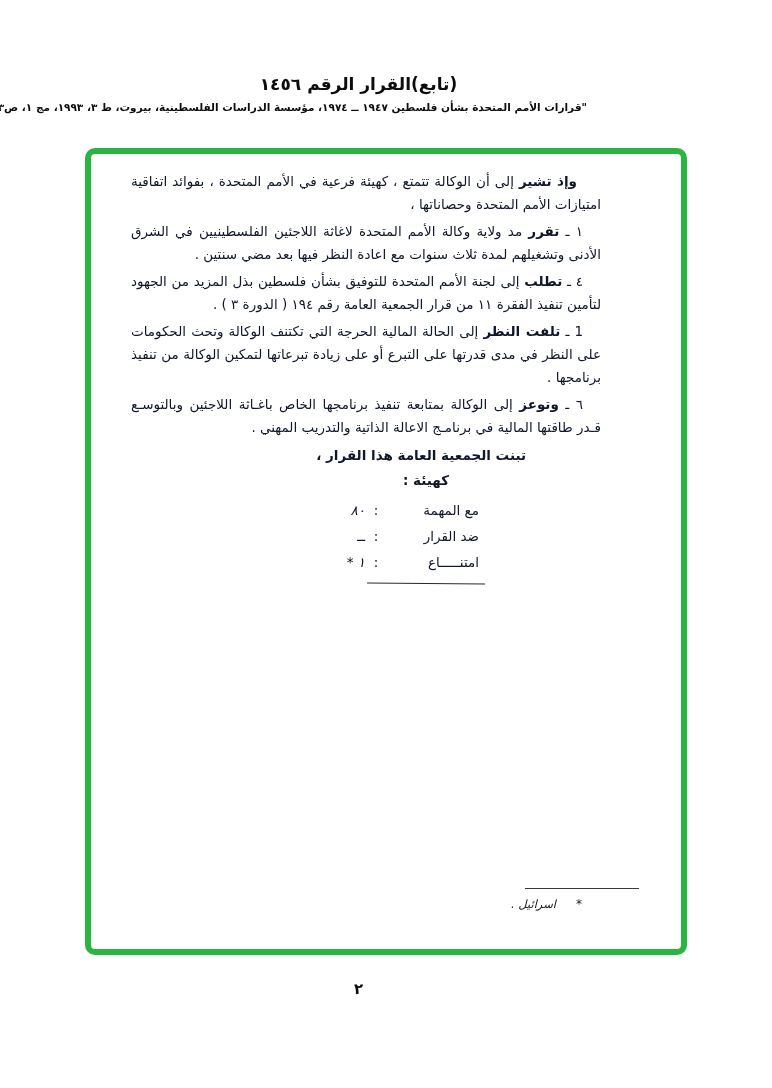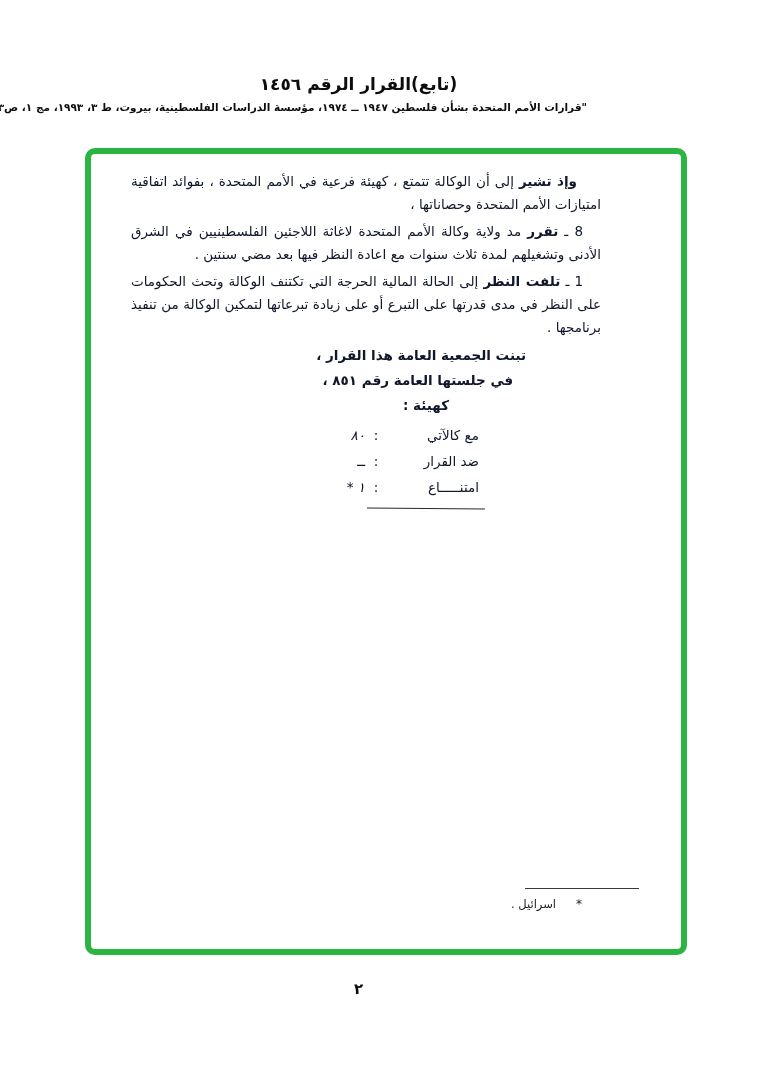--- a/index.html
+++ b/index.html
@@ -103,20 +103,21 @@
     height: 0;
     border-top: 1.5px solid #3a3a3a;
   }
   .footnote {
     position: absolute;
     top: 897px;
     right: 135px;
     direction: rtl;
     font-size: 11.5px;
     color: #222222;
+    font-style: italic;
   }
   .fn-marker { margin-left: 20px; font-size: 12px; }
   .page-number {
     position: absolute;
     top: 980px;
     left: 0;
     right: 0;
     text-align: center;
     font-size: 15px;
     font-weight: bold;
@@ -131,38 +132,39 @@
   <div class="doc-title">(تابع)القرار الرقم ١٤٥٦</div>
 
   <div class="doc-citation">"قرارات الأمم المتحدة بشأن فلسطين ١٩٤٧ ــ ١٩٧٤، مؤسسة الدراسات الفلسطينية، بيروت، ط ٣، ١٩٩٣، مج ١، ص٦٣"</div>
 
   <div class="green-frame" style="border-color: rgb(42, 181, 67);"></div>
 
   <div class="content">
 
     <p class="para preamble"><b>وإذ تشير</b> <span>إلى أن الوكالة تتمتع ، كهيئة فرعية في الأمم المتحدة ، بفوائد اتفاقية امتيازات الأمم المتحدة وحصاناتها ،</span></p>
 
-    <p class="para"><span>8 ـ</span> <b>تقرر</b> <span>مد ولاية وكالة الأمم المتحدة لاغاثة اللاجئين الفلسطينيين في الشرق الأدنى وتشغيلهم لمدة ثلاث سنوات مع اعادة النظر فيها بعد مضي سنتين .</span></p>
+    <p class="para"><span>١ ـ</span> <b>تقرر</b> <span>مد ولاية وكالة الأمم المتحدة لاغاثة اللاجئين الفلسطينيين في الشرق الأدنى وتشغيلهم لمدة ثلاث سنوات مع اعادة النظر فيها بعد مضي سنتين .</span></p>
 
 
 
+    <p class="para"><span>٤ ـ</span> <b>تطلب</b> <span>إلى لجنة الأمم المتحدة للتوفيق بشأن فلسطين بذل المزيد من الجهود لتأمين تنفيذ الفقرة ١١ من قرار الجمعية العامة رقم ١٩٤ ( الدورة ٣ ) .</span></p>
 
     <p class="para"><span>1 ـ</span> <b>تلفت النظر</b> <span>إلى الحالة المالية الحرجة التي تكتنف الوكالة وتحث الحكومات على النظر في مدى قدرتها على التبرع أو على زيادة تبرعاتها لتمكين الوكالة من تنفيذ برنامجها .</span></p>
 
+    <p class="para"><span>٦ ـ</span> <b>وتوعز</b> <span>إلى الوكالة بمتابعة تنفيذ برنامجها الخاص باغـاثة اللاجئين وبالتوسـع قـدر طاقتها المالية في برنامـج الاعالة الذاتية والتدريب المهني .</span></p>
 
 
     <p class="para"><span></span> <b></b> <span></span></p>
 
     <div class="adopt a1">تبنت الجمعية العامة هذا القرار ،</div>
-    <div class="adopt a2">في جلستها العامة رقم ٨٥١ ،</div>
     <div class="adopt a3">كهيئة :</div>
 
     <div class="votes">
       <div class="vote-row">
-        <span class="vote-label">مع كالآتي</span>
+        <span class="vote-label">مع المهمة</span>
         <span class="vote-colon">:</span>
         <span class="vote-value">٨٠</span>
       </div>
       <div class="vote-row">
         <span class="vote-label">ضد القرار</span>
         <span class="vote-colon">:</span>
         <span class="vote-value">ــ</span>
       </div>
       <div class="vote-row">
         <span class="vote-label">امتنـــــاع</span>

